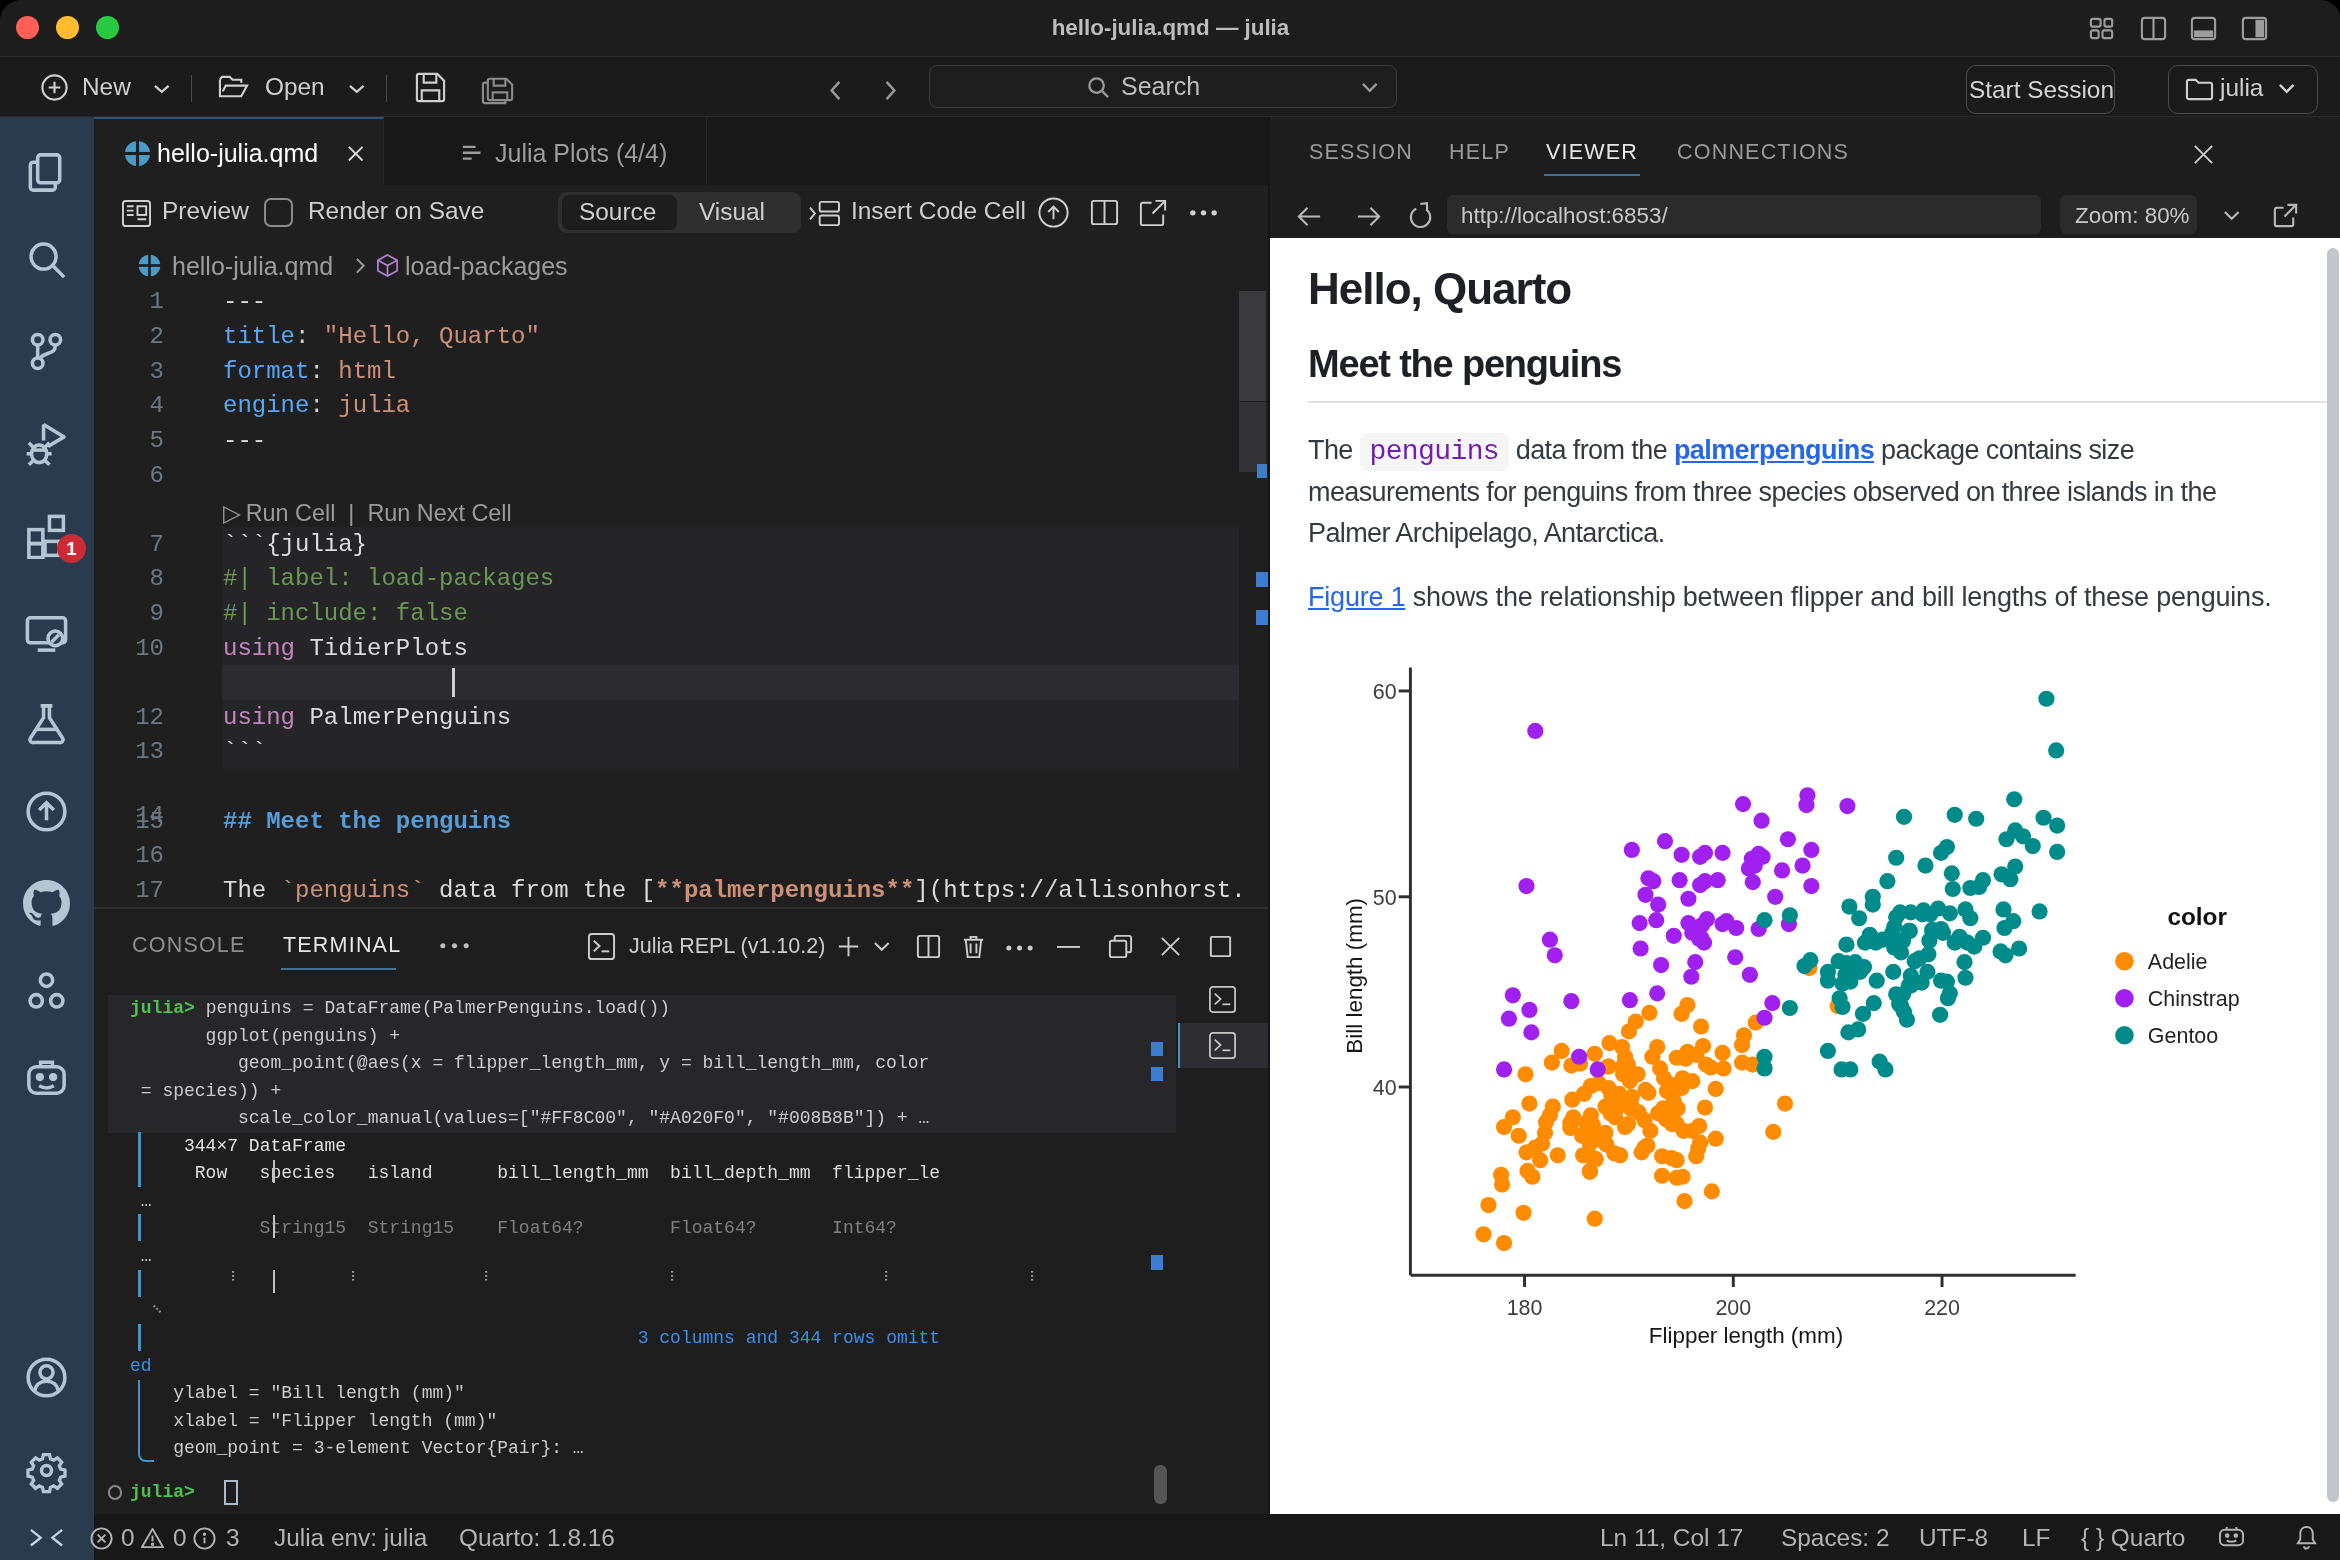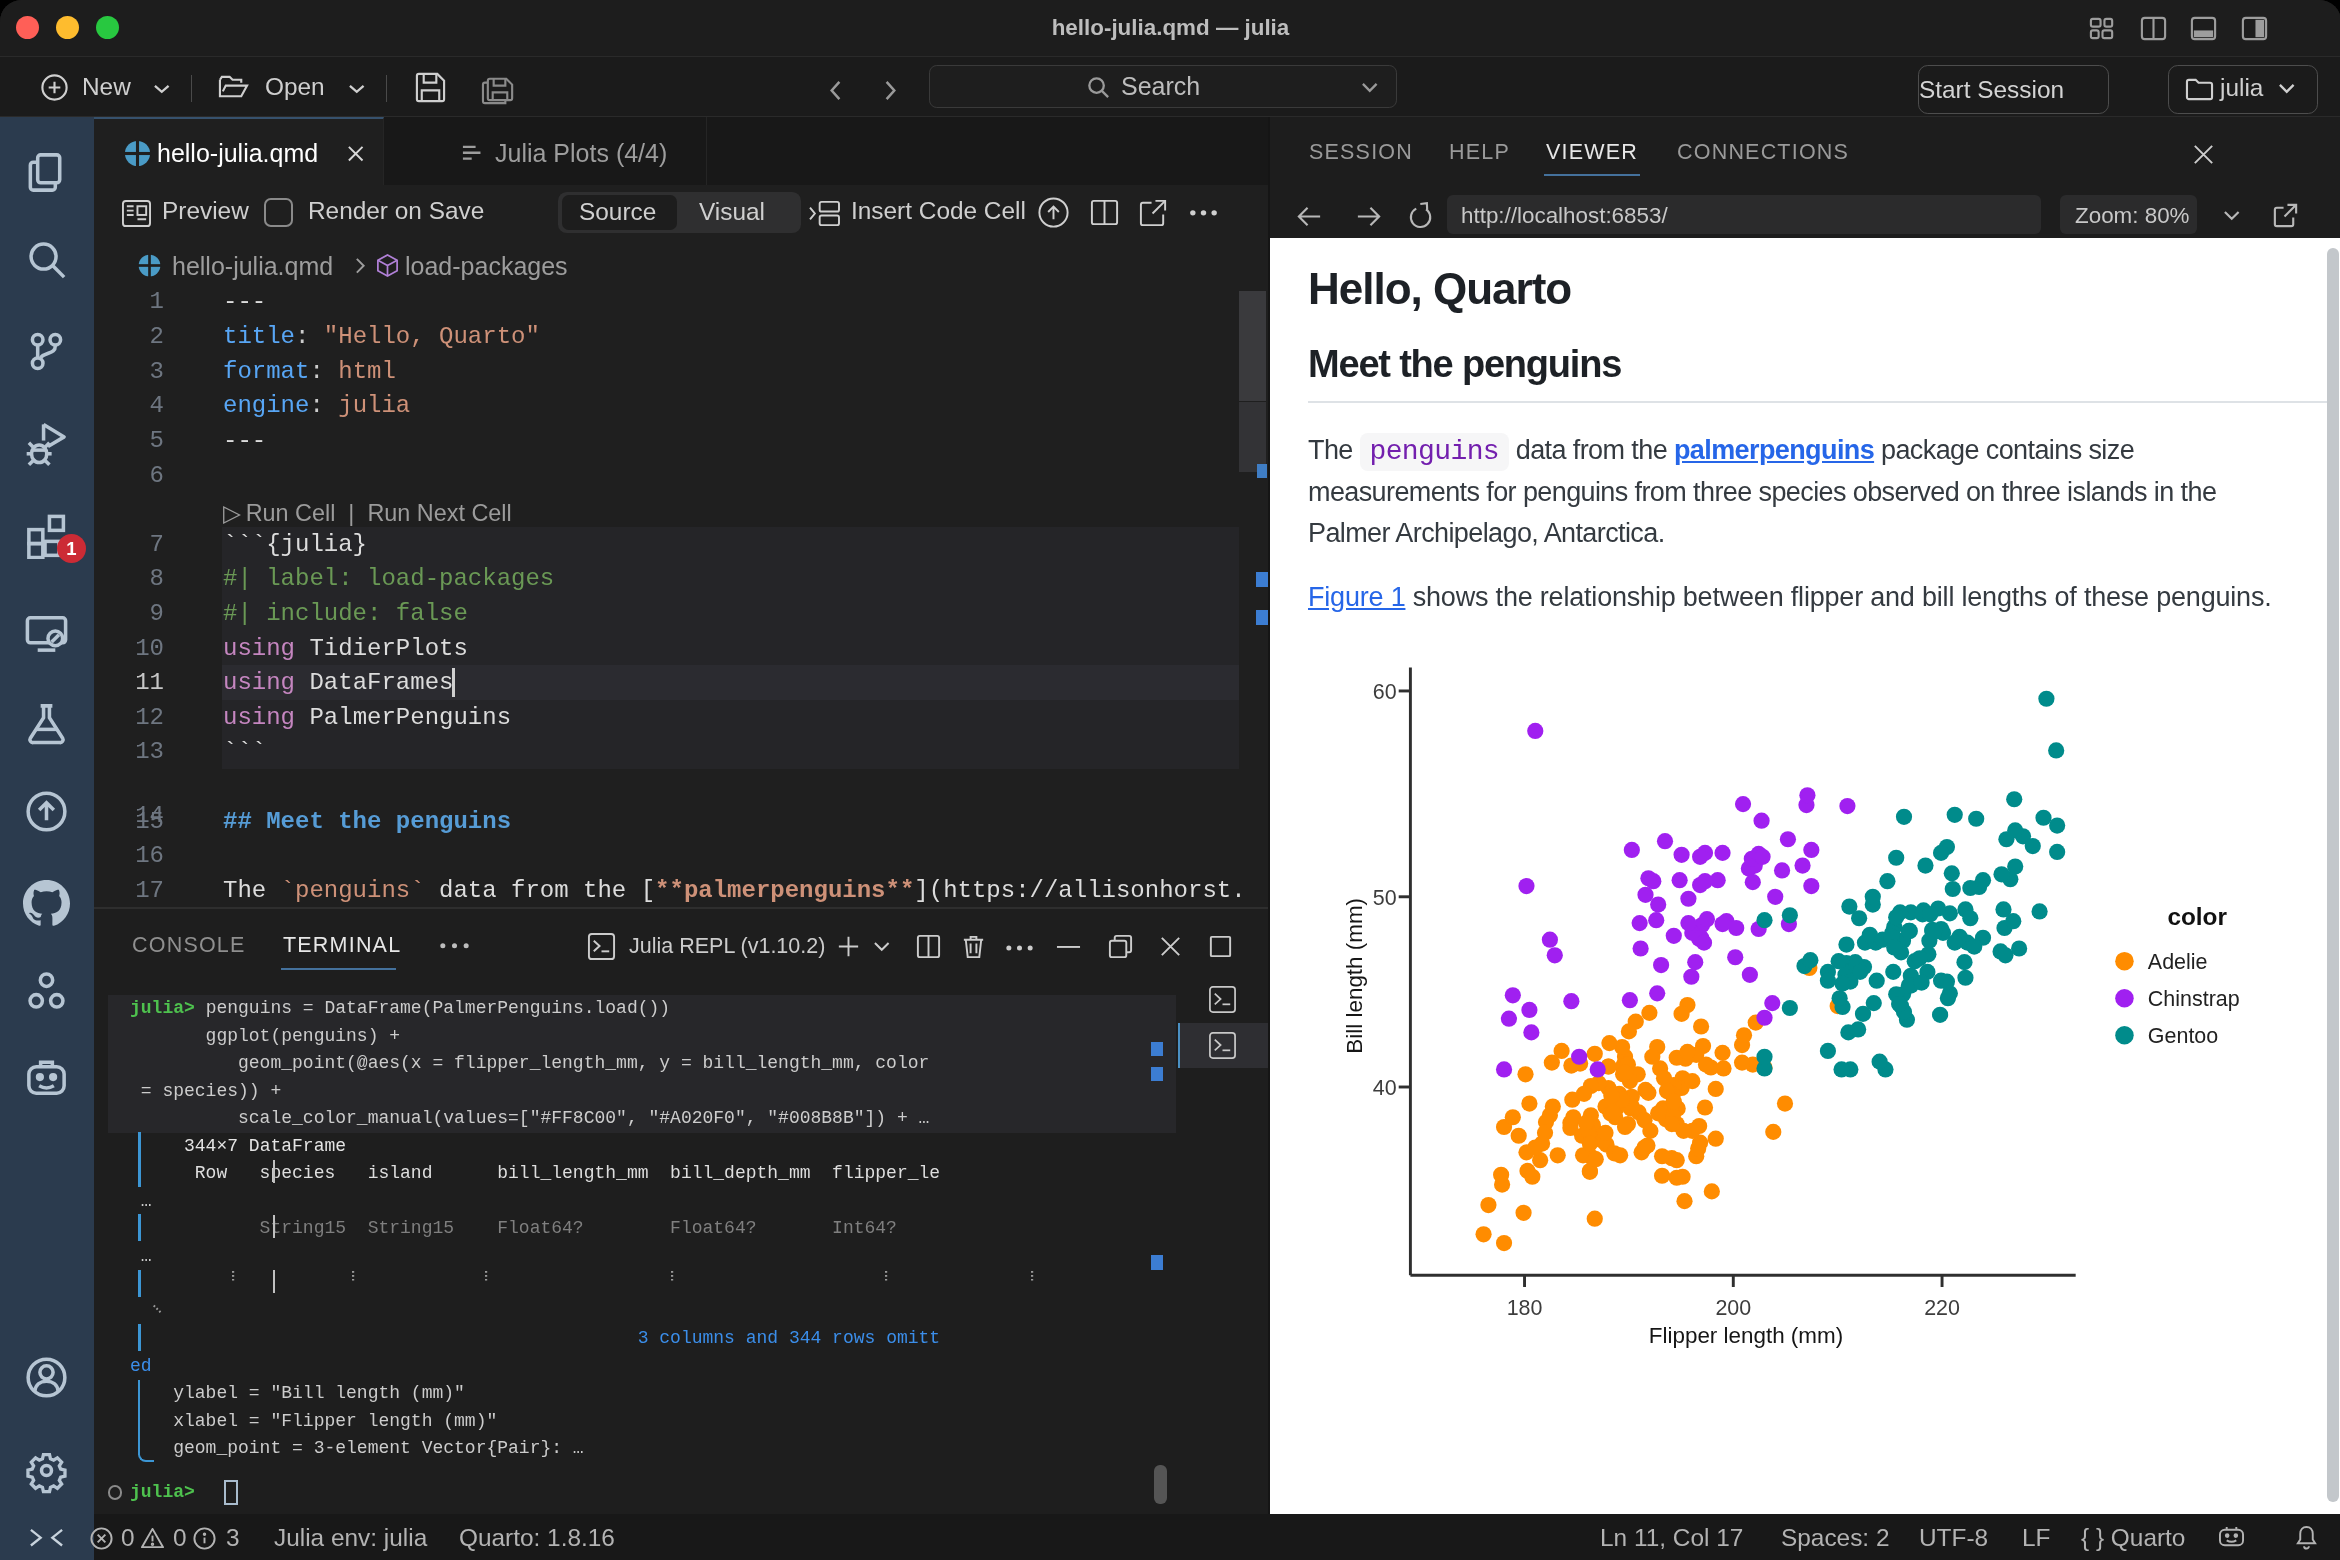--- a/index.html
+++ b/index.html
@@ -103,21 +103,21 @@
       </svg>
 <div class="abs" style="left:929px;top:7.8px;width:468px;height:43px;background:#1e1e1e;border:1.5px solid #3a3a3a;border-radius:7.8px;"></div>
 <svg class="ico" style="left:1085px;top:16.6px" width="27" height="27" viewBox="0 0 28 28" fill="none" stroke="#9a9a9a" stroke-width="2.4">
         <circle cx="12" cy="12" r="7.5"></circle>
         <line x1="17.5" y1="17.5" x2="24" y2="24"></line>
       </svg>
 <div class="abs" style="left:1121px;top:14.6px;color:#bdbdbd;font-size:25px;">Search</div>
 <svg class="ico" style="left:1359px;top:24.4px" width="21.5" height="13.7" viewBox="0 0 22 14" fill="none" stroke="#9a9a9a" stroke-width="2.4">
         <path d="M4 3 L11 10 L18 3"></path>
       </svg>
-<div class="abs" style="left:1918px;top:7.8px;width:191px;height:49px;border:1.5px solid #4d4d4d;border-radius:9.8px;color:#d4d4d4;font-size:24.4px;line-height:47px;text-align:left;">Start Session</div>
+<div class="abs" style="left:1966px;top:7.8px;width:149px;height:49px;border:1.5px solid #4d4d4d;border-radius:9.8px;color:#d4d4d4;font-size:24.4px;line-height:47px;text-align:right;">Start Session</div>
 <div class="abs" style="left:2168px;top:7.8px;width:150px;height:49px;border:1.5px solid #4d4d4d;border-radius:9.8px;"></div>
 <svg class="ico" style="left:2185px;top:18.5px" width="29" height="27" viewBox="0 0 30 28" fill="none" stroke="#cfcfcf" stroke-width="2.2">
         <path d="M2 6 A2 2 0 0 1 4 4 H11 L14 7 H26 A2 2 0 0 1 28 9 V22 A2 2 0 0 1 26 24 H4 A2 2 0 0 1 2 22 Z"></path>
       </svg>
 <div class="abs tbtxt" style="left:2220px;top:16.6px;">julia</div>
 <svg class="ico" style="left:2276px;top:25px" width="21.5" height="13.7" viewBox="0 0 22 14" fill="none" stroke="#cfcfcf" stroke-width="2.4">
         <path d="M4 3 L11 10 L18 3"></path>
       </svg>
 </div>
 <div id="actbar">
@@ -273,21 +273,20 @@
 <div class="cl" style="top:-6.6px;"><span class="ln">1</span><span class="ct"><span class="c-def">---</span></span></div>
 <div class="cl" style="top:28px;"><span class="ln">2</span><span class="ct"><span class="c-key">title</span><span class="c-pun">: </span><span class="c-str">"Hello, Quarto"</span></span></div>
 <div class="cl" style="top:63px;"><span class="ln">3</span><span class="ct"><span class="c-key">format</span><span class="c-pun">: </span><span class="c-str">html</span></span></div>
 <div class="cl" style="top:97px;"><span class="ln">4</span><span class="ct"><span class="c-key">engine</span><span class="c-pun">: </span><span class="c-str">julia</span></span></div>
 <div class="cl" style="top:132px;"><span class="ln">5</span><span class="ct"><span class="c-def">---</span></span></div>
 <div class="cl" style="top:167px;"><span class="ln">6</span><span class="ct"></span></div>
 <div class="cl" style="top:236px;"><span class="ln">7</span><span class="ct"><span class="c-def">```{julia}</span></span></div>
 <div class="cl" style="top:270px;"><span class="ln">8</span><span class="ct"><span class="c-com">#| label: load-packages</span></span></div>
 <div class="cl" style="top:305px;"><span class="ln">9</span><span class="ct"><span class="c-com">#| include: false</span></span></div>
 <div class="cl" style="top:340px;"><span class="ln">10</span><span class="ct"><span class="c-kw">using</span><span class="c-def"> TidierPlots</span></span></div>
-<div class="cl" style="top:374px;"><span class="ln" style="color:#c6c6c6;">11</span><span class="ct"><span class="c-kw">using</span><span class="c-def"> DataFrames</span></span></div>
 <div class="cl" style="top:409px;"><span class="ln">12</span><span class="ct"><span class="c-kw">using</span><span class="c-def"> PalmerPenguins</span></span></div>
 <div class="cl" style="top:443px;"><span class="ln">13</span><span class="ct"><span class="c-def">```</span></span></div>
 <div class="cl" style="top:478px;margin-top:29px;"><span class="ln">14</span><span class="ct"></span></div>
 <div class="cl" style="top:513px;"><span class="ln">15</span><span class="ct"><span style="color:#569cd6;font-weight:bold;">## Meet the penguins</span></span></div>
 <div class="cl" style="top:547px;"><span class="ln">16</span><span class="ct"></span></div>
 <div class="cl" style="top:582px;"><span class="ln">17</span><span class="ct"><span class="c-def">The </span><span class="c-str">`penguins`</span><span class="c-def"> data from the [</span><span class="c-str" style="font-weight:bold;">**palmerpenguins**</span><span class="c-def">](https://allisonhorst.</span></span></div>
 <div class="abs" style="left:129px;top:205px;height:35px;line-height:35px;color:#9b9b9b;font-size:23.4px;">▷ Run Cell&nbsp; | &nbsp;Run Next Cell</div>
 <div class="abs" style="left:358px;top:377px;width:2.9px;height:29px;background:#d0d0d0;"></div>
 <div class="abs" style="left:1145px;top:-2.9px;width:27px;height:113px;background:#3a3a3d;"></div>
 <div class="abs" style="left:1145px;top:111px;width:27px;height:70px;background:#333336;"></div>

